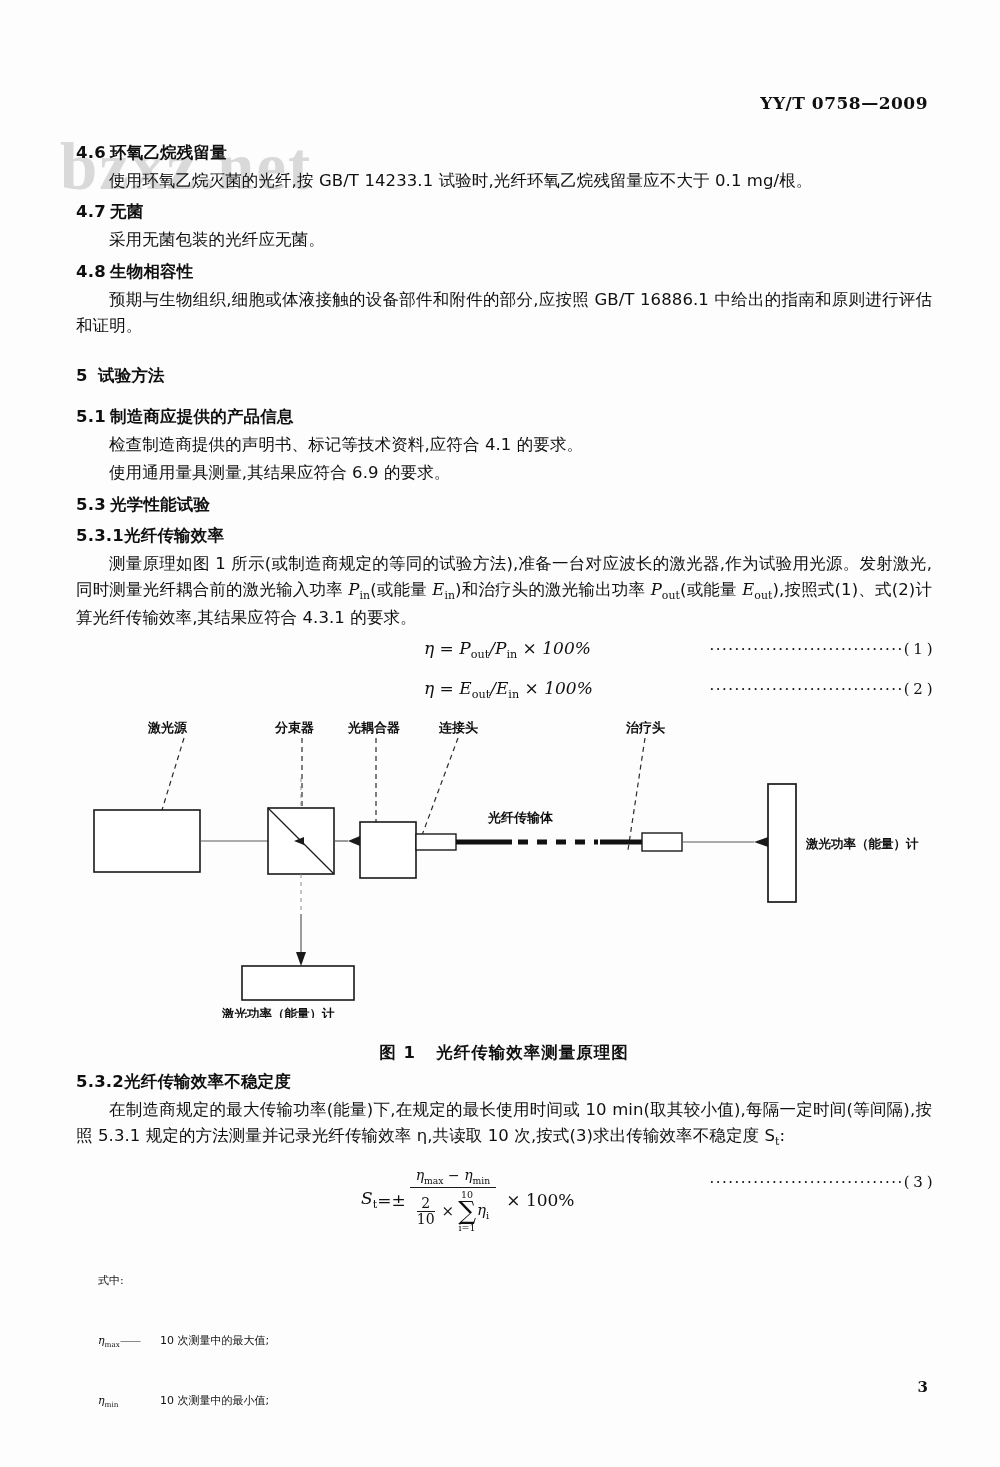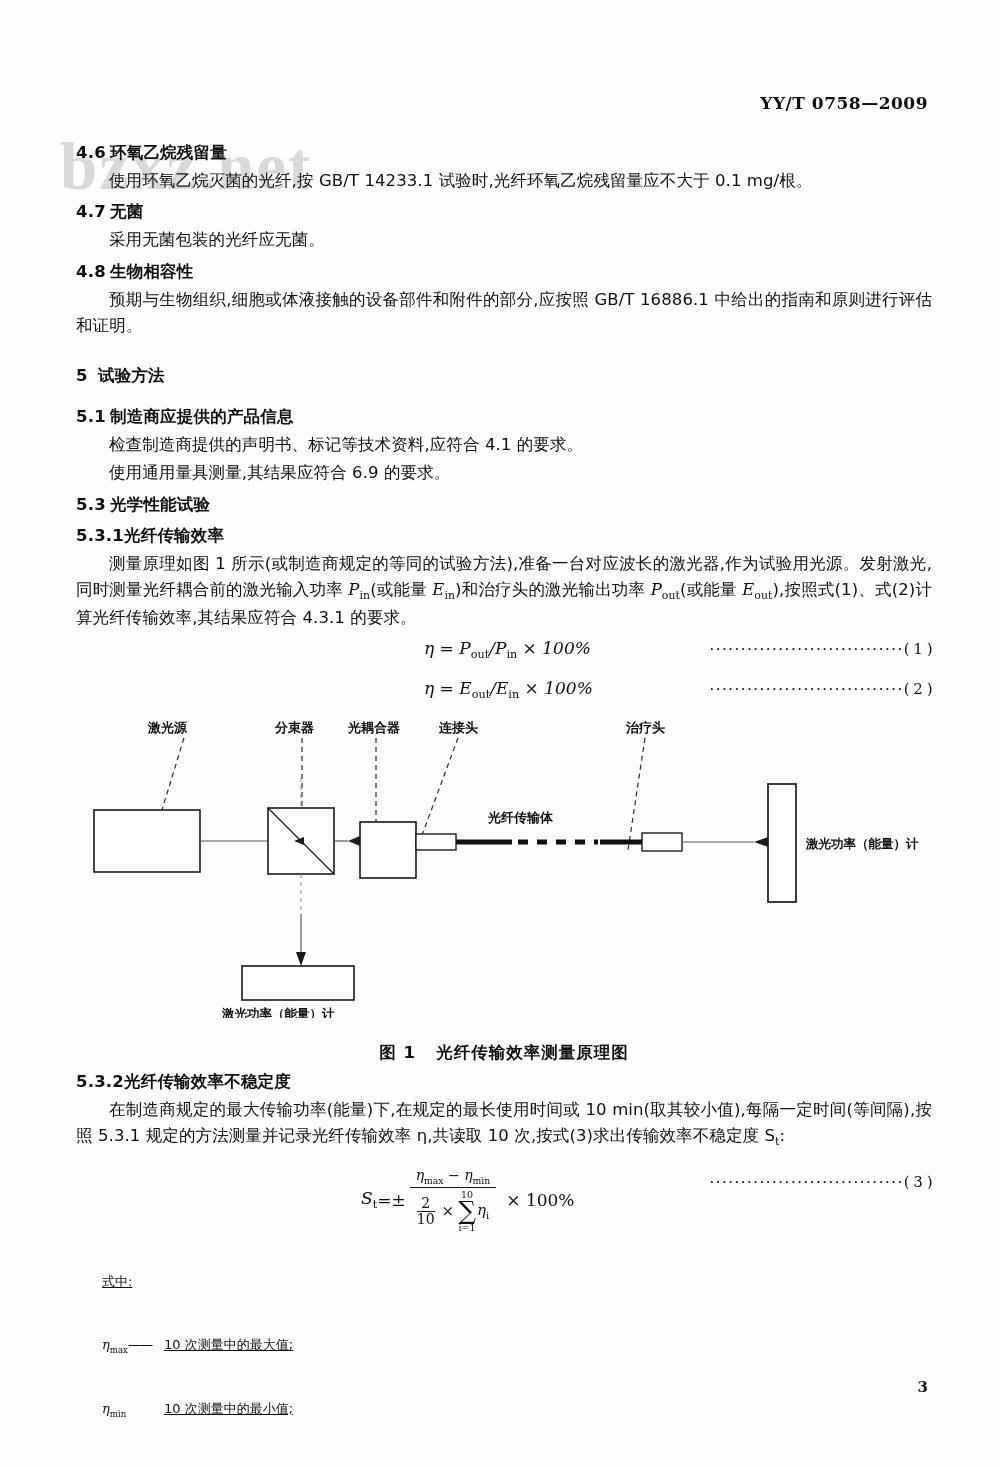--- a/index.html
+++ b/index.html
@@ -175,25 +175,24 @@
     right: 0;
     top: 12px;
     font-size: 15px;
     white-space: nowrap;
     letter-spacing: -0.5px;
   }
 
   
   .deflist { margin-top: 14px; }
   .defline {
-    font-size: 13px;
+    font-size: 11px;
     line-height: 1.75;
     margin-left: 2em;
     white-space: nowrap;
-    text-decoration: underline;
   }
   .defline .sym {
     display: inline-block;
     width: 62px;
     font-family: "DejaVu Serif", serif;
     font-style: italic;
     margin-top: 40px;
   }
   .defline .dash { letter-spacing: -1px; }
 

